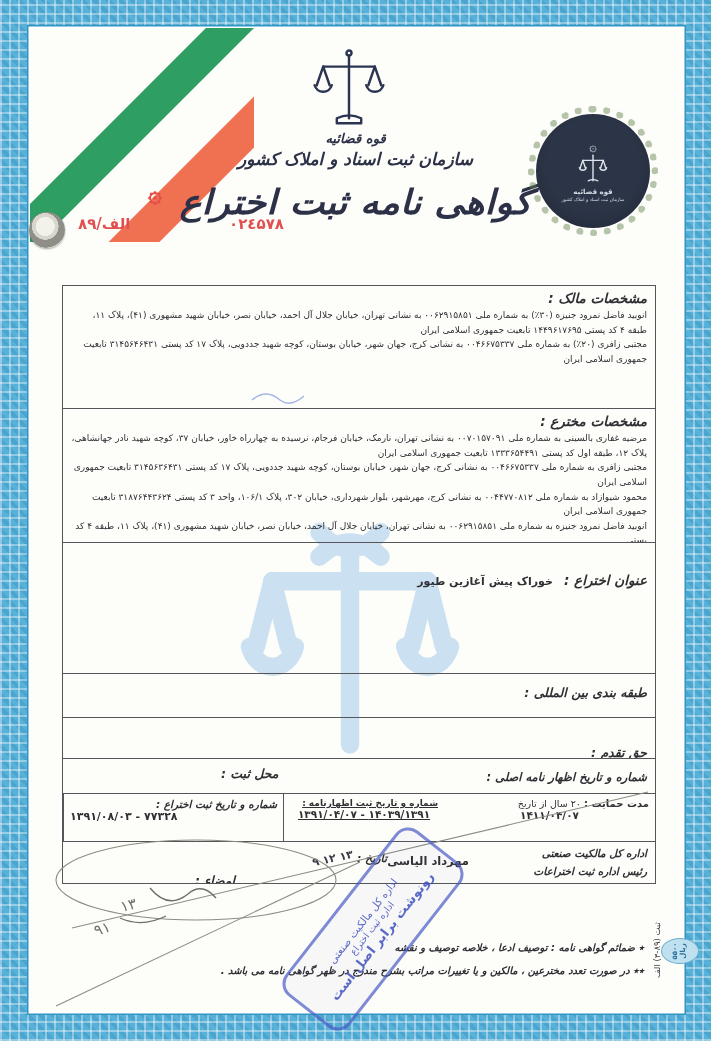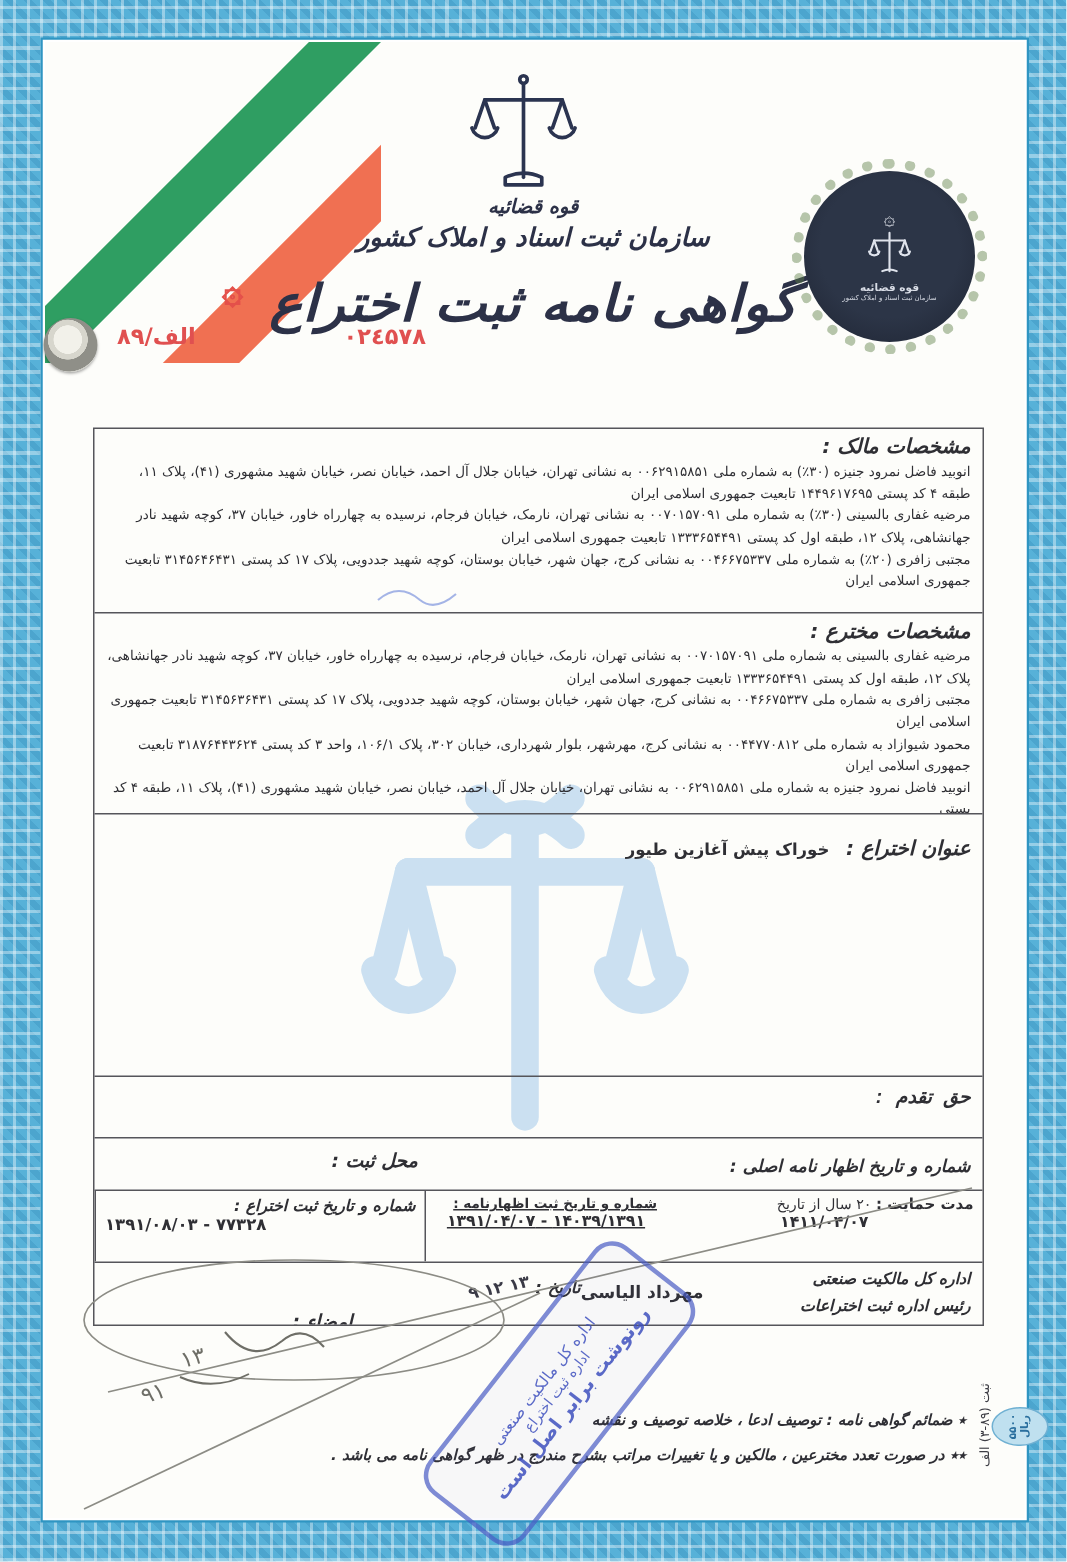--- a/index.html
+++ b/index.html
@@ -48,23 +48,23 @@
   .watermark{left:240px;top:520px;width:220px;height:245px;opacity:.85;}
   .watermark .scales{stroke:#c3dcf0;stroke-width:9;}
   
   .cert-table{left:62px;top:285px;width:592px;height:597px;border:1.4px solid #55555a;direction:rtl;color:#2f2f34;z-index:2;}
   .row{position:absolute;left:0;right:0;border-top:1px solid #55555a;box-sizing:border-box;overflow:hidden;padding:2px 8px;}
   .row.first{border-top:none;}
   .sec-label{font-size:13.5px;font-weight:bold;font-style:italic;line-height:1.5;}
   .body-lines{font-size:9px;line-height:1.62;text-align:right;}
   .r1{top:0;height:122px;}
   .r2{top:122px;height:134px;}
-  .r3{top:256px;height:131px;padding-top:12px;}
+  .r3{top:256px;height:131px;padding-top:27px;}
   .r4{top:387px;height:44px;padding-top:8px;}
-  .r5{top:431px;height:41px;padding-top:4px;font-family:Liberation Mono, monospace;}
+  .r5{top:431px;height:41px;padding-top:24px;}
   .r6{top:472px;height:35px;padding-top:7px;}
   .r7{top:507px;height:48px;padding:0;}
   .r8{top:555px;height:42px;padding:0;}
   .inline-val{font-size:11px;font-weight:bold;margin-right:6px;}
   .place-label{position:absolute;left:158px;top:7px;font-size:12.5px;font-weight:bold;font-style:italic;}
   .cell{position:absolute;top:0;bottom:0;box-sizing:border-box;padding:4px 6px;font-size:9.5px;}
   .cell.b{border-left:1px solid #55555a;}
   .c-right{right:0;width:211px;}
   .c-mid{right:211px;width:161px;text-decoration:underline;}
   .c-left{right:372px;width:220px;}
@@ -168,40 +168,42 @@
       <path d="M77 62 A 11.5 14 0 0 0 99 62"></path>
     </g>
   </svg>
 
   <div class="cert-table abs">
 
     <div class="row r1 first">
       <div class="sec-label">مشخصات مالک :</div>
       <div class="body-lines">
         <div>انوبید فاضل نمرود جنیزه (۳۰٪) به شماره ملی ۰۰۶۲۹۱۵۸۵۱ به نشانی تهران، خیابان جلال آل احمد، خیابان نصر، خیابان شهید مشهوری (۴۱)، پلاک ۱۱، طبقه ۴ کد پستی ۱۴۴۹۶۱۷۶۹۵ تابعیت جمهوری اسلامی ایران</div>
-        <div>مرضیه غفاری بالسینی (۳۰٪) به شماره ملی ۰۰۷۰۱۵۷۰۹۱ به نشانی تهران، نارمک، خیابان فرجام، نرسیده به چهارراه خاور، خیابان ۳۷، کوچه شهید نادر جهانشاهی، پلاک ۱۲، طبقه اول کد پستی ۱۳۳۳۶۵۴۴۹۱ تابعیت جمهوری اسلامی ایران</div>
         <div>مجتبی زافری (۲۰٪) به شماره ملی ۰۰۴۶۶۷۵۳۳۷ به نشانی کرج، جهان شهر، خیابان بوستان، کوچه شهید جددویی، پلاک ۱۷ کد پستی ۳۱۴۵۶۴۶۴۳۱ تابعیت جمهوری اسلامی ایران</div>
       </div>
     </div>
 
     <div class="row r2">
       <div class="sec-label">مشخصات مخترع :</div>
       <div class="body-lines">
         <div>مرضیه غفاری بالسینی به شماره ملی ۰۰۷۰۱۵۷۰۹۱ به نشانی تهران، نارمک، خیابان فرجام، نرسیده به چهارراه خاور، خیابان ۳۷، کوچه شهید نادر جهانشاهی، پلاک ۱۲، طبقه اول کد پستی ۱۳۳۳۶۵۴۴۹۱ تابعیت جمهوری اسلامی ایران</div>
         <div>مجتبی زافری به شماره ملی ۰۰۴۶۶۷۵۳۳۷ به نشانی کرج، جهان شهر، خیابان بوستان، کوچه شهید جددویی، پلاک ۱۷ کد پستی ۳۱۴۵۶۳۶۴۳۱ تابعیت جمهوری اسلامی ایران</div>
         <div>محمود شیوازاد به شماره ملی ۰۰۴۴۷۷۰۸۱۲ به نشانی کرج، مهرشهر، بلوار شهرداری، خیابان ۳۰۲، پلاک ۱۰۶/۱، واحد ۳ کد پستی ۳۱۸۷۶۴۴۳۶۲۴ تابعیت جمهوری اسلامی ایران</div>
         <div>انوبید فاضل نمرود جنیزه به شماره ملی ۰۰۶۲۹۱۵۸۵۱ به نشانی تهران، خیابان جلال آل احمد، خیابان نصر، خیابان شهید مشهوری (۴۱)، پلاک ۱۱، طبقه ۴ کد پستی</div>
       </div>
     </div>
 
     <div class="row r3">
       <span class="sec-label">عنوان اختراع :</span>
       <span class="inline-val">خوراک پیش آغازین طیور</span>
     </div>
 
+    <div class="row r4">
+      <span class="sec-label" style="font-size:12.5px">طبقه بندی بین المللی :</span>
+    </div>
 
     <div class="row r5">
       <span class="sec-label" style="font-size:12.5px">حق تقدم :</span>
     </div>
 
     <div class="row r6">
       <span class="sec-label" style="font-size:11.5px">شماره و تاریخ اظهار نامه اصلی :</span>
       <span class="place-label">محل ثبت :</span>
     </div>
 

